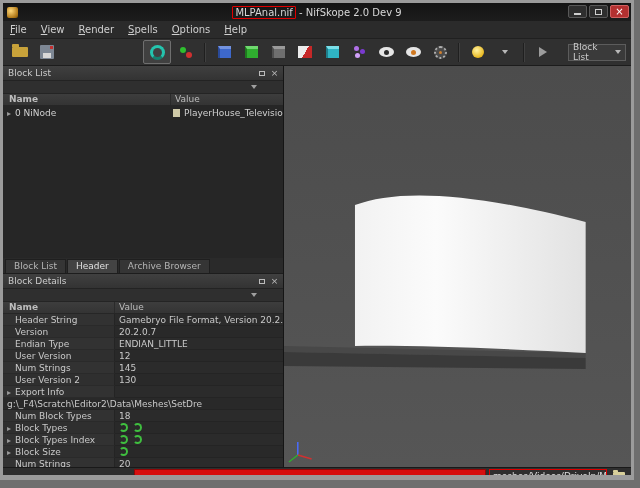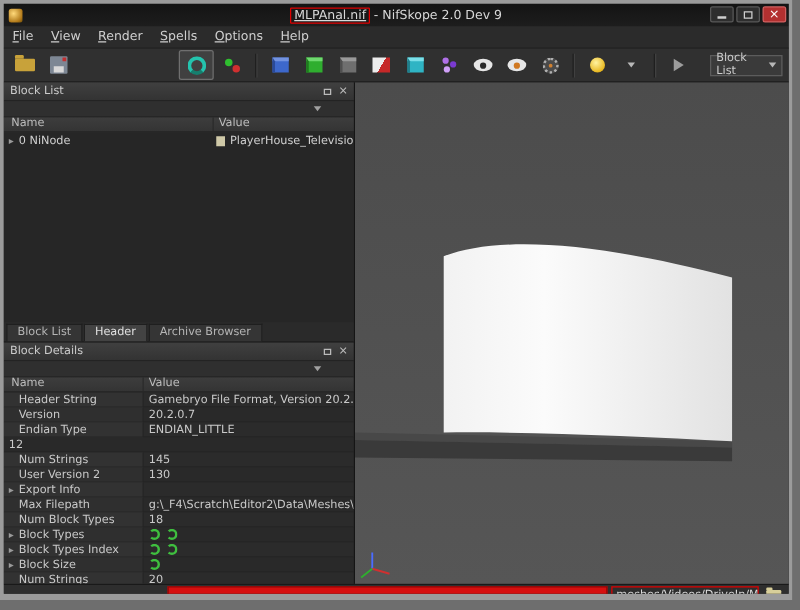--- a/index.html
+++ b/index.html
@@ -7,21 +7,21 @@
 
   .window { width:634px; height:480px; border:3px solid #9b9b9b; border-bottom-width:5px;
             background:#2b2b2b; position:relative; overflow:hidden; }
 
   
   .titlebar { height:18px; background:linear-gradient(#141414,#1d1d1d); position:relative;
               display:flex; align-items:center; color:#d8d8d8; font-size:10px; }
   .app-icon { width:11px; height:11px; margin-left:4px; border-radius:2px;
               background:radial-gradient(circle at 35% 35%, #ffd97a, #b07818 70%, #6a4a08); }
   .title { position:absolute; left:0; right:0; text-align:center; pointer-events:none; white-space:pre; }
-  .annot-box { border:1px solid #e00000; padding:0 2px; border-radius:1px;text-decoration:underline; }
+  .annot-box { border:1px solid #e00000; padding:0 2px; border-radius:1px; }
   .winbtns { position:absolute; right:2px; top:2px; display:flex; gap:2px; }
   .winbtn { width:19px; height:13px; background:#2e2e2e; border:1px solid #585858; border-radius:2px;
             display:flex; align-items:center; justify-content:center; }
   .winbtn.close { background:#b33030; border-color:#d06060; }
   .g-min { width:7px; border-bottom:2px solid #cfcfcf; margin-top:5px; }
   .g-max { width:7px; height:6px; border:1px solid #cfcfcf; }
   .g-close::before { content:"×"; color:#fff; font-size:10px; line-height:1; }
 
   
   .menubar { height:18px; background:#2b2b2b; border-bottom:1px solid #202020;
@@ -100,21 +100,21 @@
   .dock-btn { width:11px; height:10px; display:flex; align-items:center; justify-content:center; color:#bbbbbb; }
   .g-float { width:6px; height:5px; border:1px solid #bbbbbb; }
   .g-x::before { content:"×"; font-size:9px; line-height:1; }
 
   .dock-sub { height:13px; background:#2f2f2f; border-bottom:1px solid #242424;
               display:flex; align-items:center; justify-content:flex-end; }
   .dock-sub .ic-caret { margin-right:26px; border-top-color:#a0a0a0; }
 
   .cols { height:12px; display:flex; background:linear-gradient(#3d3d3d,#343434);
           border-bottom:1px solid #262626; color:#bdbdbd; font-size:9px; }
-  .cols .c-name { padding-left:6px; border-right:1px solid #2a2a2a; }
+  .cols .c-name { padding-left:6px; border-right:1px solid #2a2a2a;font-weight:bold; }
   .bl .c-name { width:168px; }
   .bd .c-name { width:112px; }
   .cols .c-val { padding-left:4px; flex:1; }
 
   .tree { flex:1; background:#262626; overflow:hidden; }
   .tree-row { height:13px; display:flex; align-items:center; font-size:9px; color:#d0d0d0; }
   .tree-row .tname { width:168px; display:flex; align-items:center; overflow:hidden; white-space:nowrap; }
   .tree-row .tval  { flex:1; display:flex; align-items:center; overflow:hidden; white-space:nowrap; }
   .tri { width:12px; text-align:center; flex:none; }
   .tri::before { content:"▸"; color:#9a9a9a; font-size:8px; }
@@ -318,20 +318,24 @@
           <div class="d-row">
             <div class="d-name">
                 <span class="tri empty"></span>
                 <span>Endian Type</span>
               </div>
             <div class="d-val">
                 <span>ENDIAN_LITTLE</span>
               </div>
           </div>
           <div class="d-row">
+            <div class="d-name">
+                <span class="tri empty"></span>
+                <span>User Version</span>
+              </div>
             <div class="d-val">
                 <span>12</span>
               </div>
           </div>
           <div class="d-row">
             <div class="d-name">
                 <span class="tri empty"></span>
                 <span>Num Strings</span>
               </div>
             <div class="d-val">
@@ -350,24 +354,20 @@
           <div class="d-row">
             <div class="d-name">
                 <span class="tri"></span>
                 <span>Export Info</span>
               </div>
             <div class="d-val">
                 <span></span>
               </div>
           </div>
           <div class="d-row">
-            <div class="d-name">
-                <span class="tri empty"></span>
-                <span>Max Filepath</span>
-              </div>
             <div class="d-val">
                 <span>g:\_F4\Scratch\Editor2\Data\Meshes\SetDre</span>
               </div>
           </div>
           <div class="d-row">
             <div class="d-name">
                 <span class="tri empty"></span>
                 <span>Num Block Types</span>
               </div>
             <div class="d-val">

